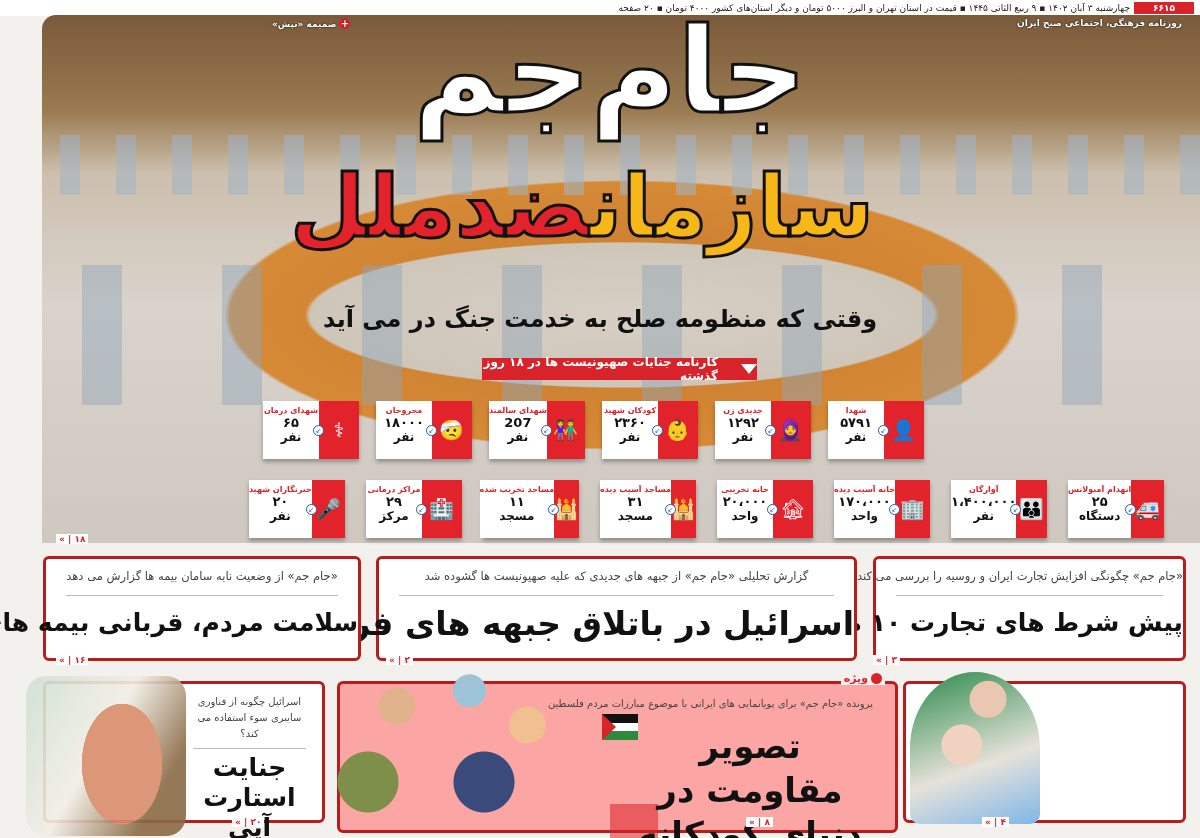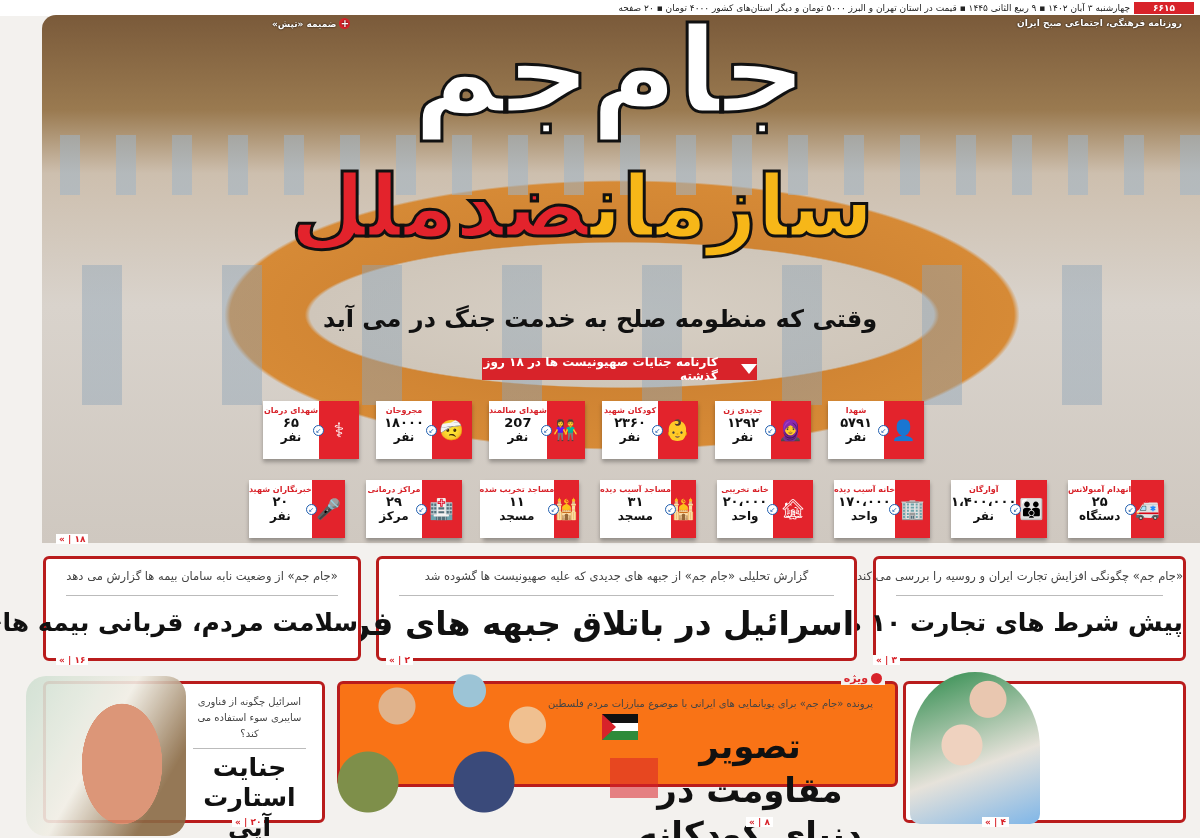--- a/index.html
+++ b/index.html
@@ -56,21 +56,21 @@
   .box .title { text-align: center; font-weight: 900; color: #111; white-space: nowrap; letter-spacing: -1px; }
 
   .b1 { top: 556px; right: 14px; width: 313px; height: 105px; }
   .b2 { top: 556px; left: 376px; width: 481px; height: 105px; }
   .b3 { top: 556px; left: 43px; width: 318px; height: 105px; }
   .b1 .title { font-size: 25px; margin-top: 12px; }
   .b2 .title { font-size: 33px; margin-top: 8px; }
   .b3 .title { font-size: 25px; margin-top: 12px; }
 
   .b4 { top: 681px; right: 14px; width: 283px; height: 142px; background: #fff; }
-  .b5 { top: 681px; left: 337px; width: 561px; height: 106px; background: #f97316; }
+  .b5 { top: 681px; left: 337px; width: 561px; height: 152px; background: #fca5a5; }
   .b6 { top: 681px; left: 43px; width: 282px; height: 142px; text-decoration: underline; }
 
   .b4 .text { position: absolute; right: 10px; top: 6px; width: 140px; text-align: center; }
   .b4 .kicker, .b6 .kicker { font-size: 10px; padding-top: 4px; line-height: 16px; white-space: normal; }
   .b4 .rule, .b6 .rule { margin: 6px 6px 0; }
   .b4 .title { font-size: 27px; line-height: 32px; margin-top: 6px; white-space: normal; }
   .b4 .photo { position: absolute; left: 4px; top: -12px; width: 130px; height: 152px; border-radius: 50% 50% 10px 10px;
     background: radial-gradient(circle at 60% 18%, #e9c7b0 0 18px, transparent 19px), radial-gradient(circle at 40% 48%, #efd2bf 0 20px, transparent 21px), linear-gradient(160deg, #2b8a4a, #e6e2da 60%, #7fb6e8); }
 
   .b5 .kicker { position: absolute; right: 22px; top: 14px; font-size: 10px; padding-top: 0; }

